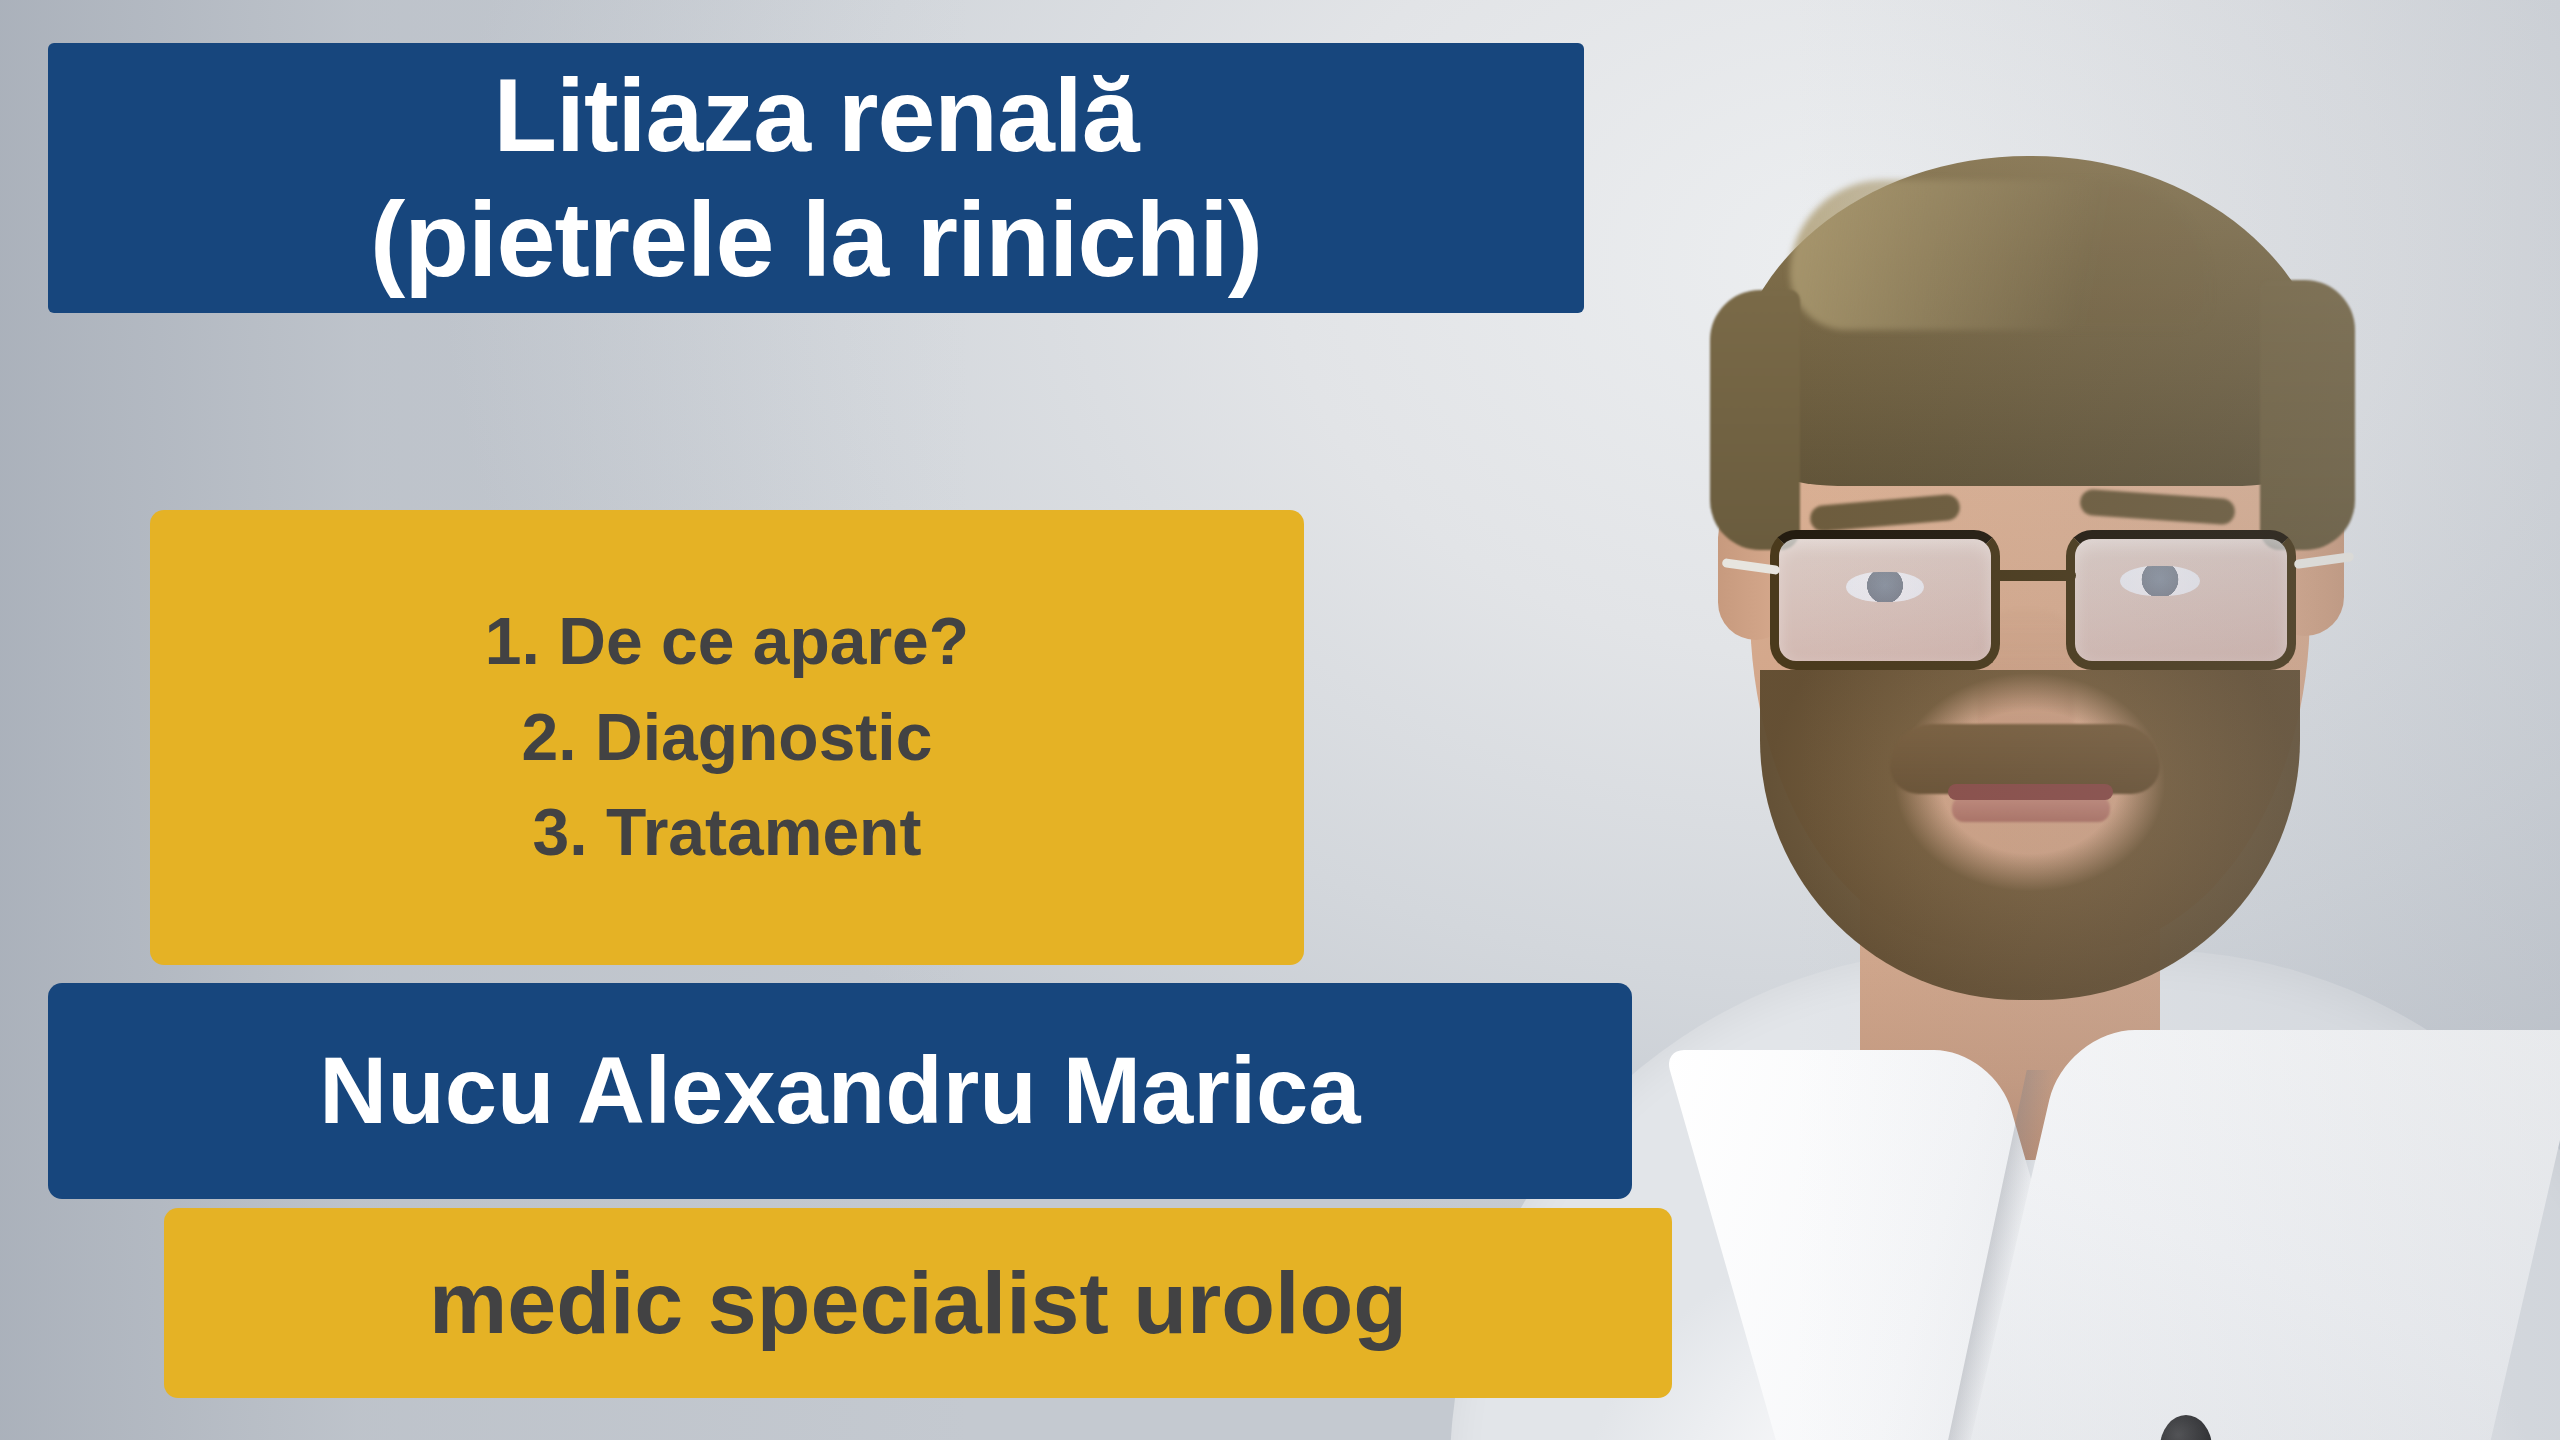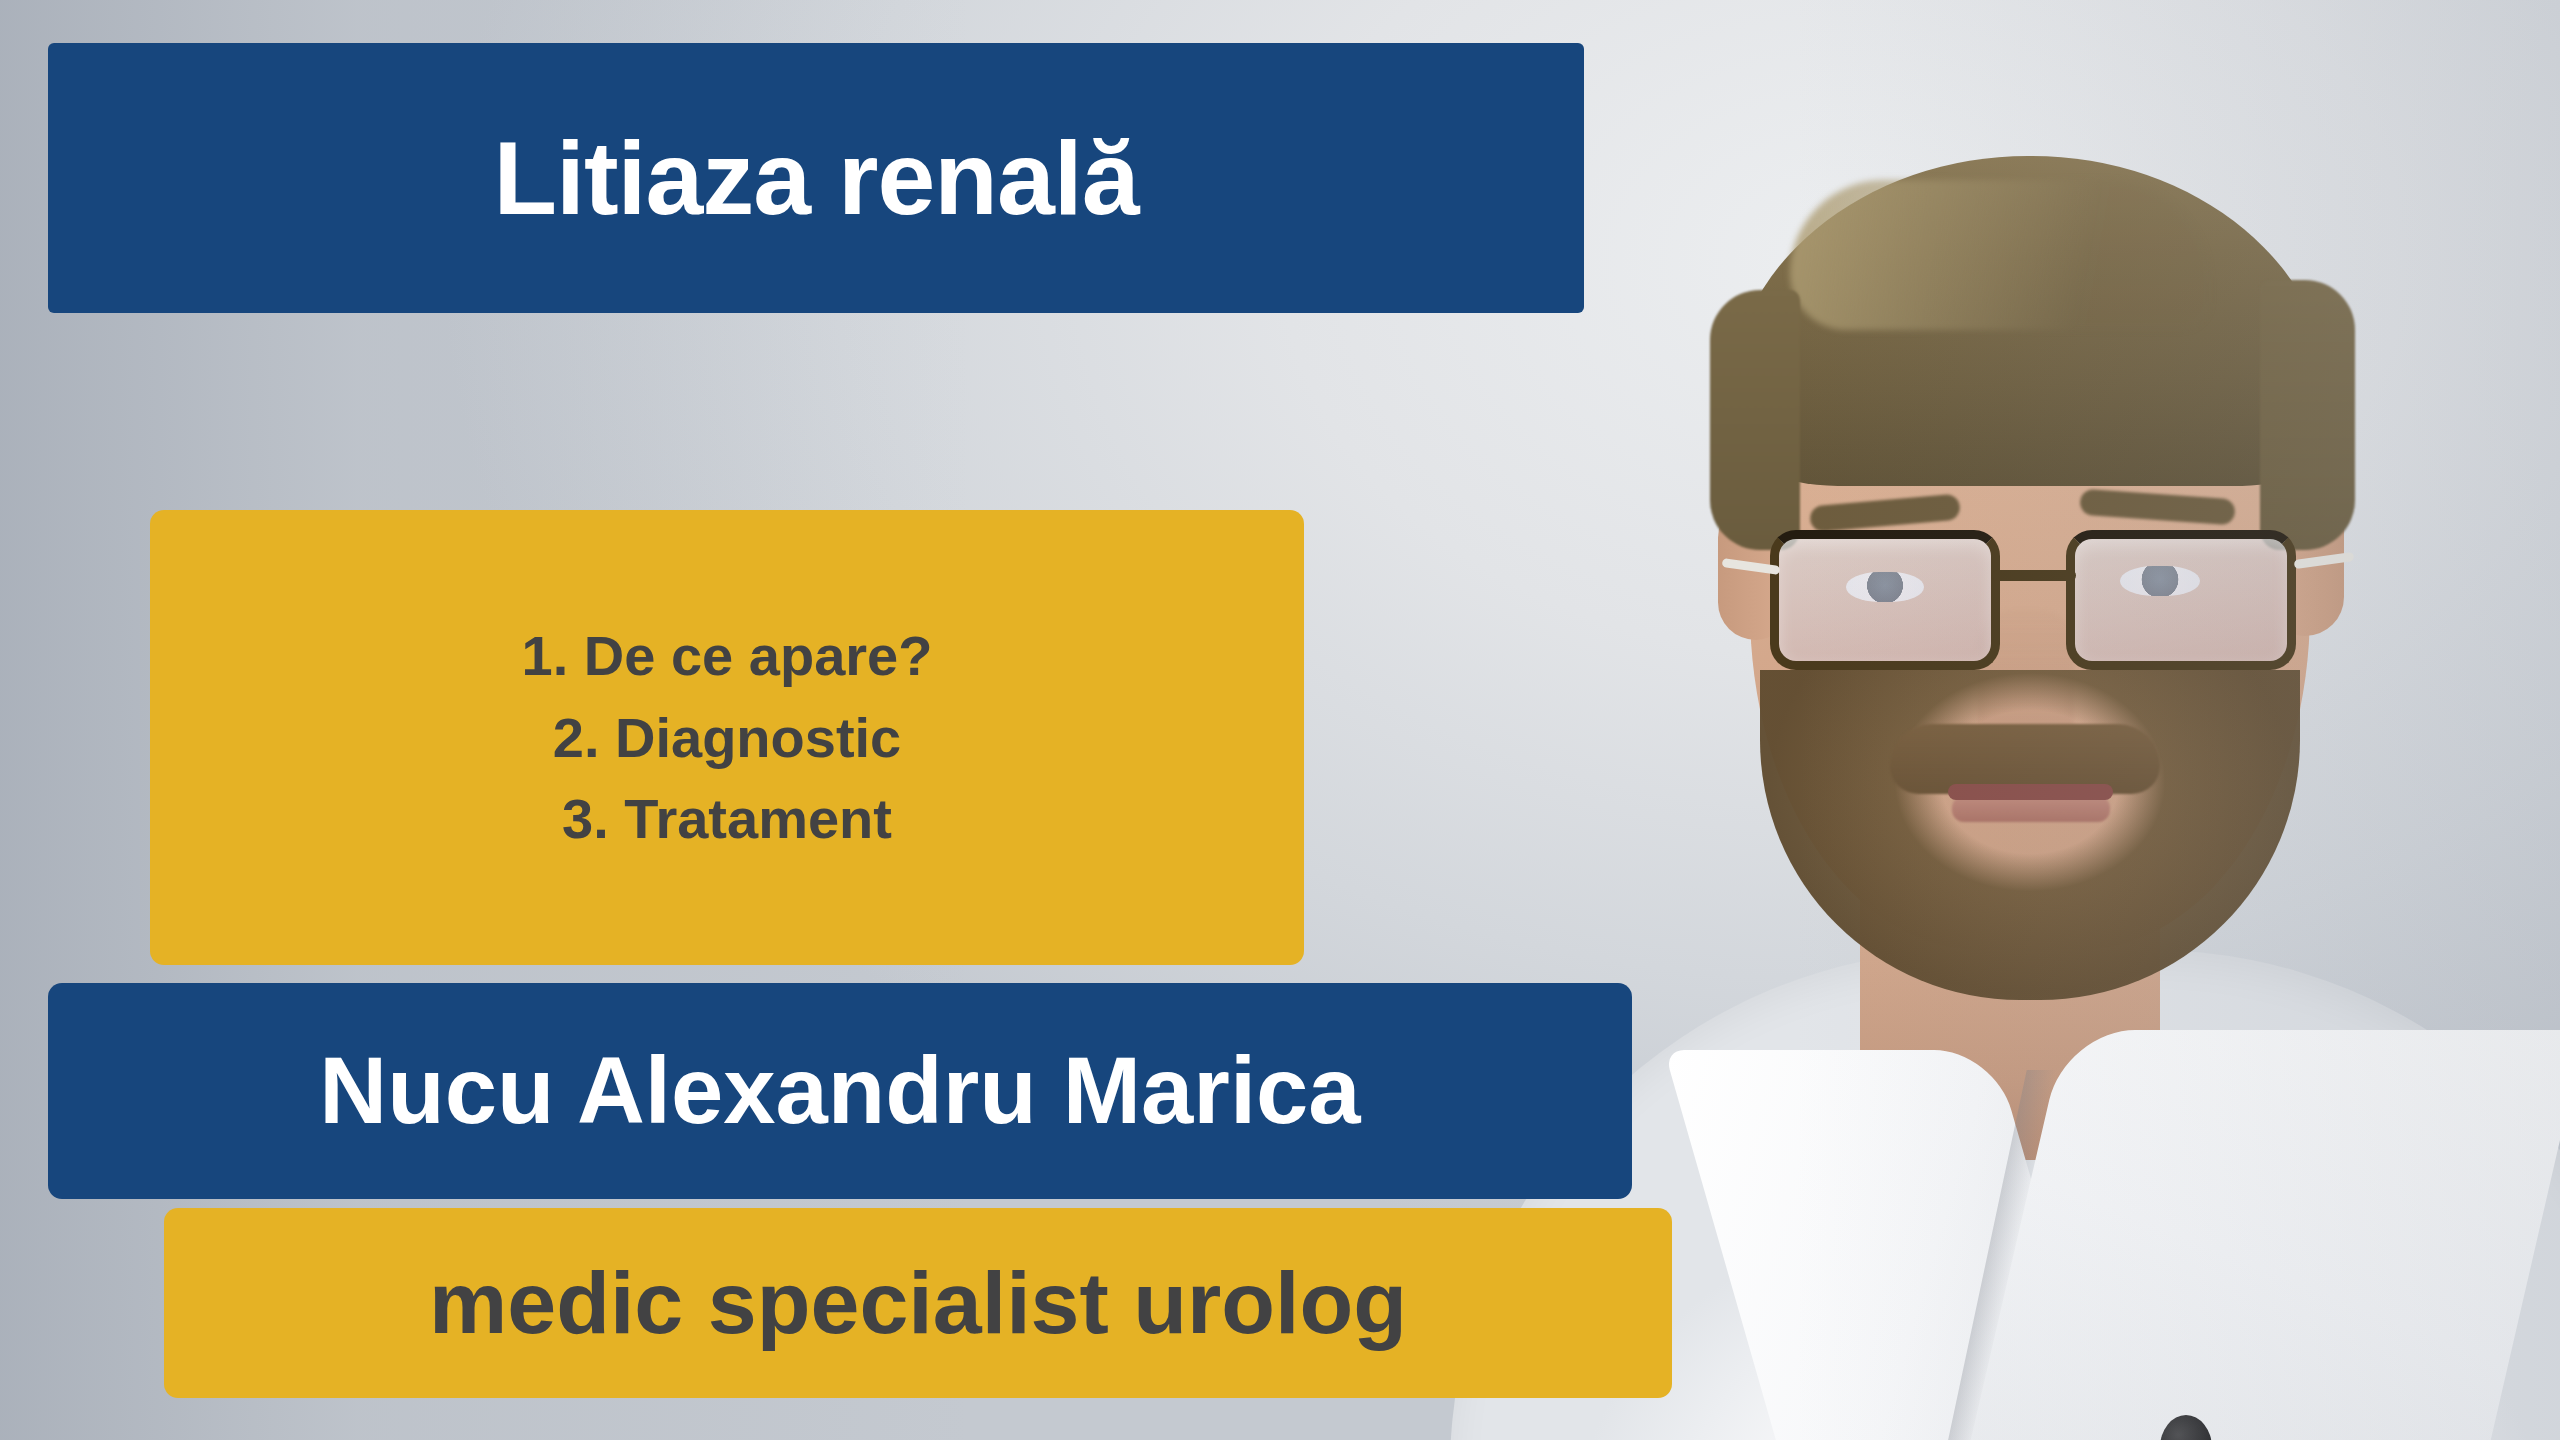--- a/index.html
+++ b/index.html
@@ -157,21 +157,21 @@
 
   #topics-card {
     left:150px; top:510px; width:1154px; height:455px;
     border-radius:14px;
     padding:14px 0;
     gap:2px;
   }
   .topic-line {
     color:#424243;
     font-weight:700;
-    font-size:56px;
+    font-size:66px;
     line-height:1.42;
     text-align:center;
     white-space:nowrap;
   }
 
   #name-card {
     left:48px; top:983px; width:1584px; height:216px;
     border-radius:14px;
     padding:0 24px;
   }
@@ -239,20 +239,21 @@
       <div class="temple-l"></div>
       <div class="temple-r"></div>
     </div>
   </div>
 
   <div class="wall-vignette"></div>
 </div>
 
 <div class="card blue" id="title-card">
   <div class="title-line" id="title-line-1">Litiaza renală</div>
+  <div class="title-line" id="title-line-2">(pietrele la rinichi)</div>
 </div>
 
 <div class="card yellow" id="topics-card">
   <div class="topic-line">1. De ce apare?</div>
   <div class="topic-line">2. Diagnostic</div>
   <div class="topic-line">3. Tratament</div>
 </div>
 
 <div class="card blue" id="name-card">
   <div id="name-text">Nucu Alexandru Marica</div>

